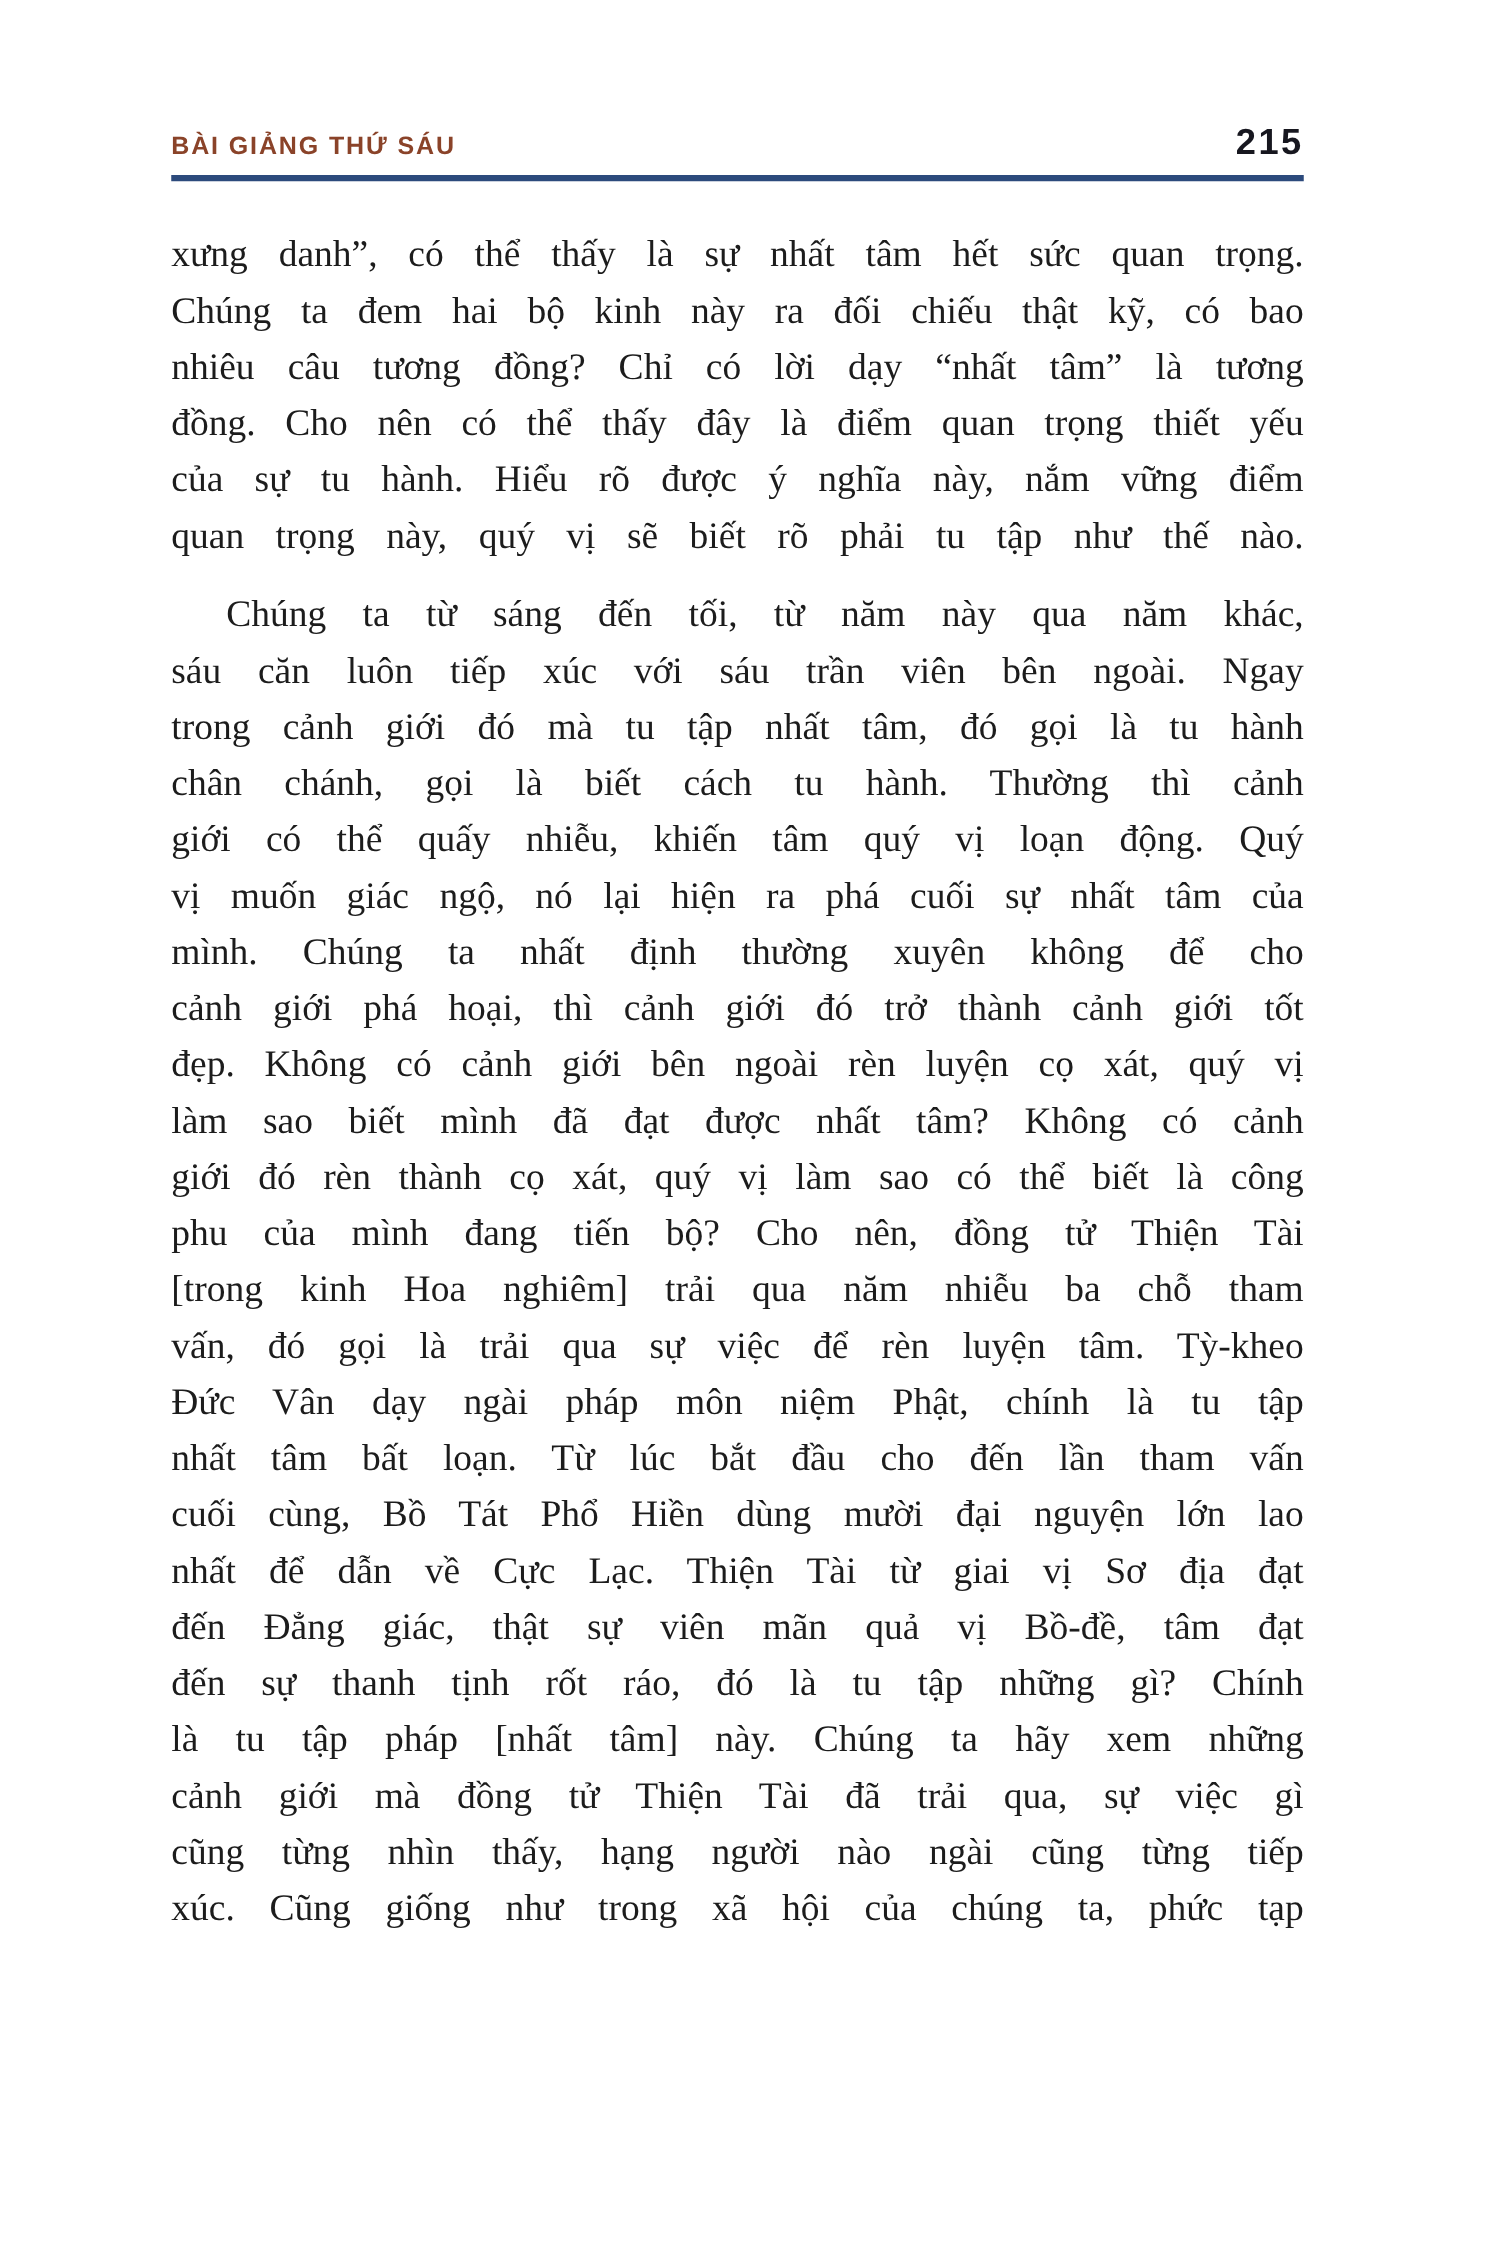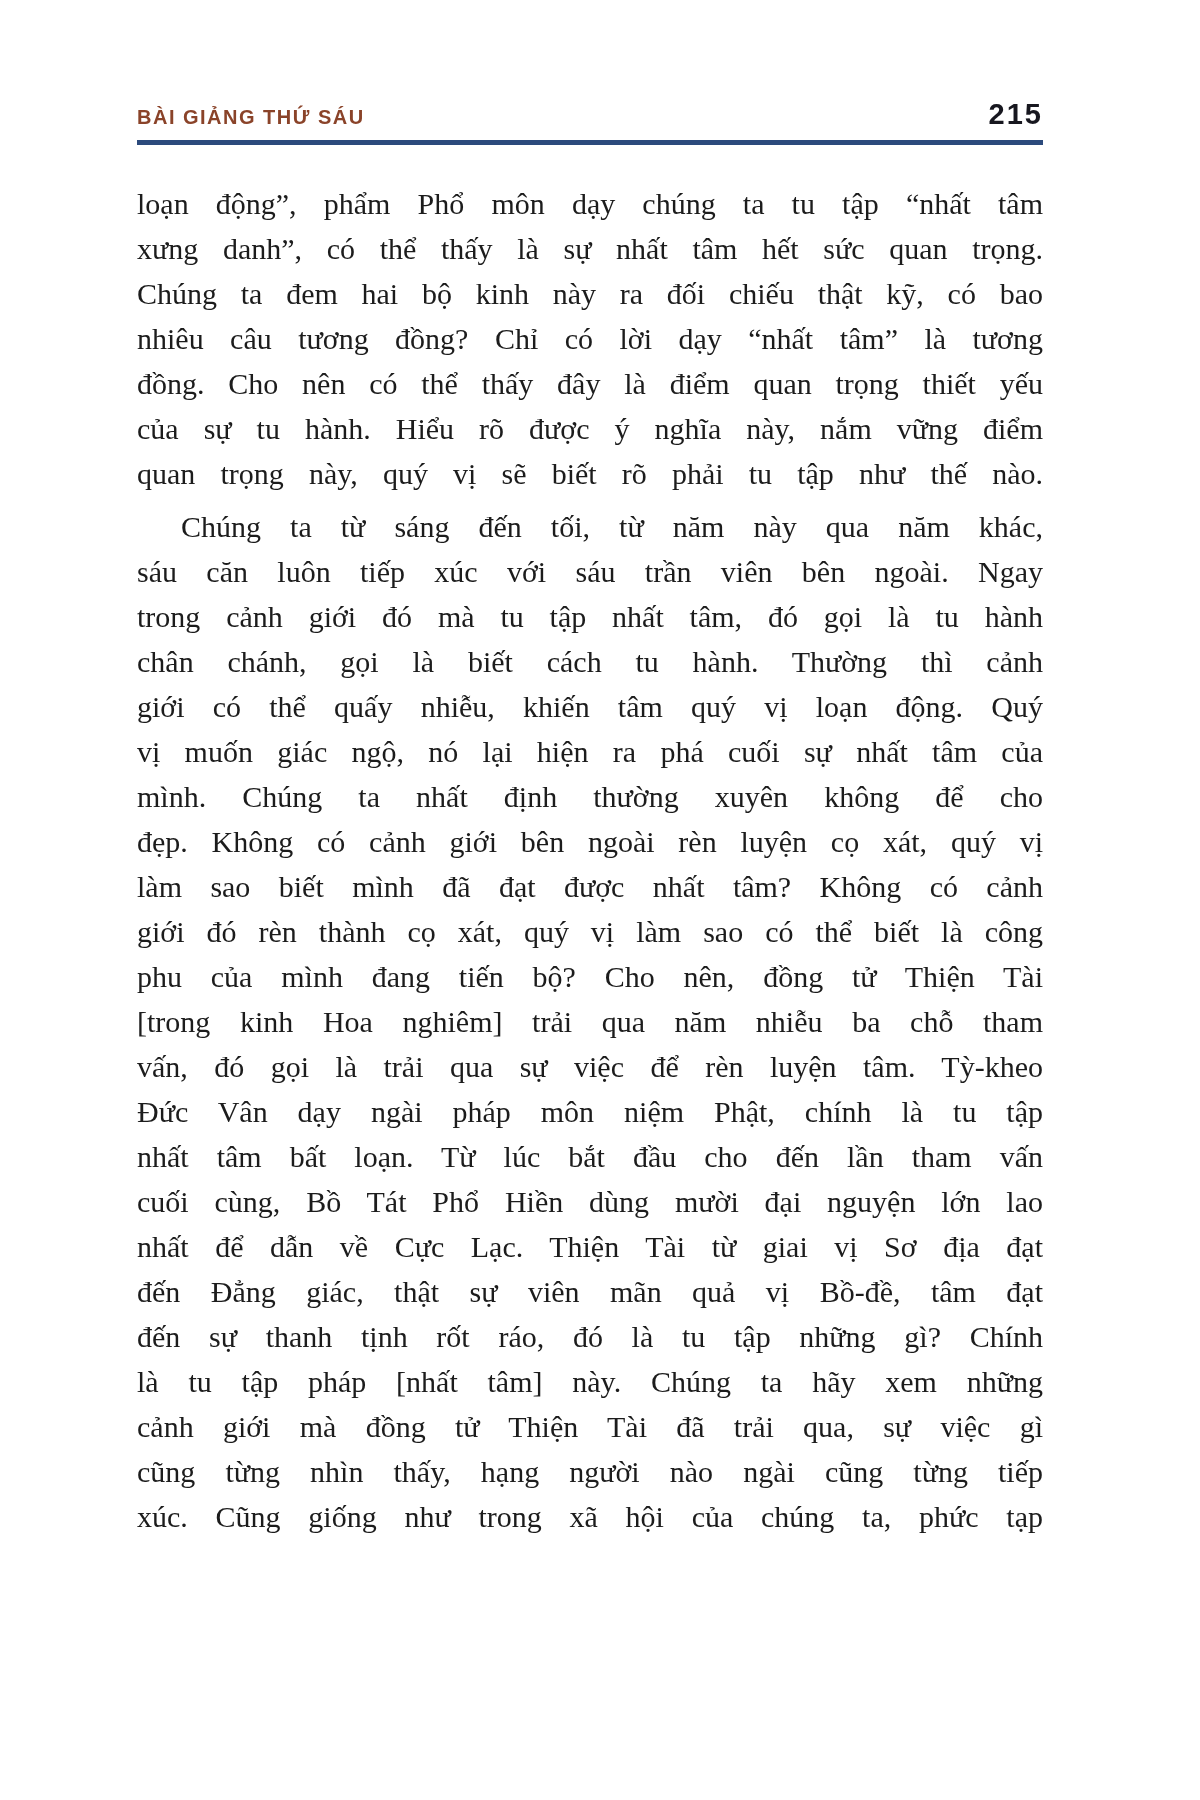--- a/index.html
+++ b/index.html
@@ -46,21 +46,21 @@
     height: 5px;
     width: 100%;
     background: var(--rule);
   }
   .body-text {
     margin-top: 36px;
     color: var(--text);
     font-size: 30px;
     line-height: 45px;
   }
-  .paragraph + .paragraph { margin-top: 8px; }
+  .paragraph + .paragraph { margin-top: 18px; }
   .line {
     text-align: justify;
     text-align-last: justify;
     white-space: normal;
     word-spacing: 1px;
   }
   .line.indent { padding-left: 44px; }
 </style>
 </head>
 <body>
@@ -72,37 +72,37 @@
       <div class="header-row">
         <span class="running-title">BÀI GIẢNG THỨ SÁU</span>
         <span class="page-number">215</span>
       </div>
       <div class="header-rule"></div>
     </header>
 
     <main class="body-text">
 
       <section class="paragraph">
-        <div class="line">loạn động”, phẩm Phổ môn dạy chúng ta tu tập “nhất tâm</div>
         <div class="line">xưng danh”, có thể thấy là sự nhất tâm hết sức quan trọng.</div>
         <div class="line">Chúng ta đem hai bộ kinh này ra đối chiếu thật kỹ, có bao</div>
         <div class="line">nhiêu câu tương đồng? Chỉ có lời dạy “nhất tâm” là tương</div>
         <div class="line">đồng. Cho nên có thể thấy đây là điểm quan trọng thiết yếu</div>
         <div class="line">của sự tu hành. Hiểu rõ được ý nghĩa này, nắm vững điểm</div>
         <div class="line">quan trọng này, quý vị sẽ biết rõ phải tu tập như thế nào.</div>
       </section>
 
       <section class="paragraph">
         <div class="line indent">Chúng ta từ sáng đến tối, từ năm này qua năm khác,</div>
         <div class="line">sáu căn luôn tiếp xúc với sáu trần viên bên ngoài. Ngay</div>
         <div class="line">trong cảnh giới đó mà tu tập nhất tâm, đó gọi là tu hành</div>
         <div class="line">chân chánh, gọi là biết cách tu hành. Thường thì cảnh</div>
         <div class="line">giới có thể quấy nhiễu, khiến tâm quý vị loạn động. Quý</div>
         <div class="line">vị muốn giác ngộ, nó lại hiện ra phá cuối sự nhất tâm của</div>
         <div class="line">mình. Chúng ta nhất định thường xuyên không để cho</div>
+        <div class="line">cảnh giới phá hoại, thì cảnh giới đó trở thành cảnh giới tốt</div>
         <div class="line">đẹp. Không có cảnh giới bên ngoài rèn luyện cọ xát, quý vị</div>
         <div class="line">làm sao biết mình đã đạt được nhất tâm? Không có cảnh</div>
         <div class="line">giới đó rèn thành cọ xát, quý vị làm sao có thể biết là công</div>
         <div class="line">phu của mình đang tiến bộ? Cho nên, đồng tử Thiện Tài</div>
         <div class="line">[trong kinh Hoa nghiêm] trải qua năm nhiễu ba chỗ tham</div>
         <div class="line">vấn, đó gọi là trải qua sự việc để rèn luyện tâm. Tỳ-kheo</div>
         <div class="line">Đức Vân dạy ngài pháp môn niệm Phật, chính là tu tập</div>
         <div class="line">nhất tâm bất loạn. Từ lúc bắt đầu cho đến lần tham vấn</div>
         <div class="line">cuối cùng, Bồ Tát Phổ Hiền dùng mười đại nguyện lớn lao</div>
         <div class="line">nhất để dẫn về Cực Lạc. Thiện Tài từ giai vị Sơ địa đạt</div>

